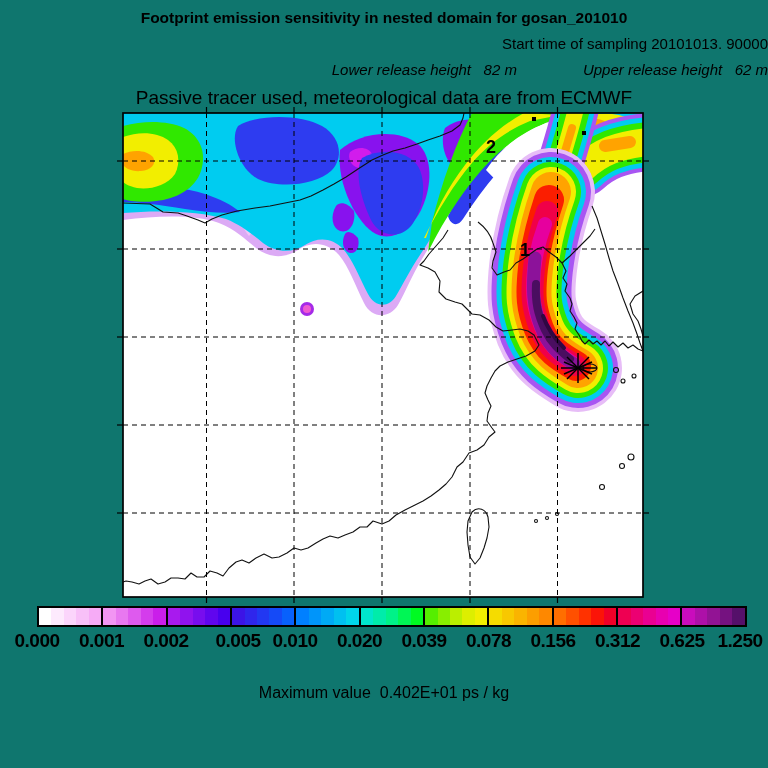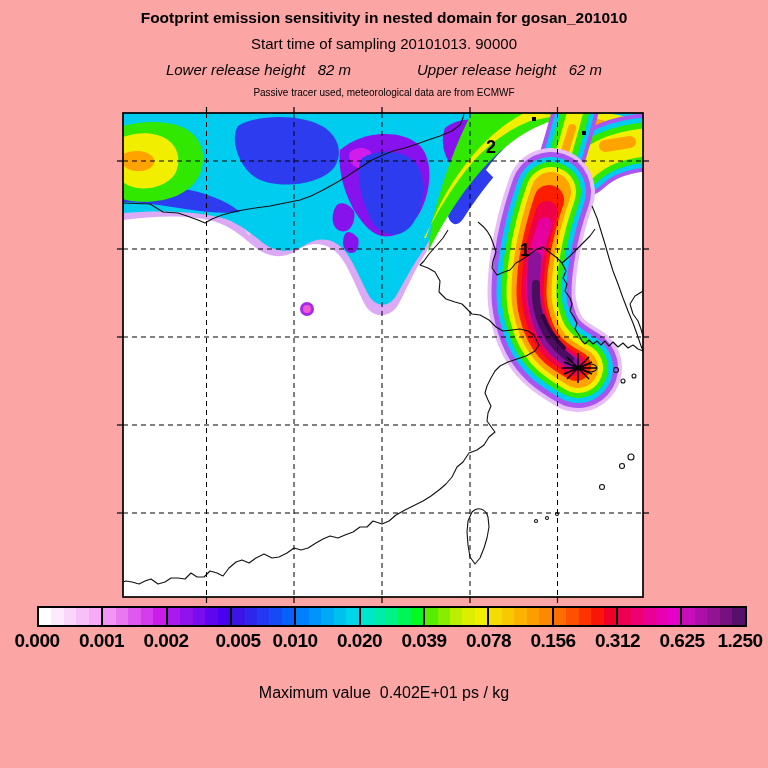--- a/index.html
+++ b/index.html
@@ -1,25 +1,25 @@
 <!DOCTYPE html>
 <html><head>
 <meta charset="utf-8">
 <style>
   * { margin:0; padding:0; box-sizing:border-box; }
   html,body { width:768px; height:768px; background:#fff;
     font-family:"Liberation Sans", sans-serif; color:#000; overflow:hidden; }
-  #fig { position:relative; width:768px; height:768px; background:#fca5a5; }
+  #fig { position:relative; width:768px; height:768px; background:#0f766e; }
 
   .hline { position:absolute; left:0; width:768px; text-align:center; white-space:pre; }
   #title-line { top:9px; font-size:15.5px; font-weight:bold; }
-  .hrow { position:absolute; left:0; width:768px; display:flex; justify-content:center; }
+  .hrow { position:absolute; left:0; width:768px; display:flex; justify-content:flex-end; }
   #time-row { top:35px; font-size:15px; gap:42px; }
   #height-row { top:61px; font-size:15px; gap:66px;font-style:italic; }
-  #tracer-line { top:87px; font-size:10px; }
+  #tracer-line { top:87px; font-size:19px; }
   .hrow span { white-space:pre; }
 
   #map-svg { position:absolute; left:115px; top:105px; }
 
   #map-overlay { position:absolute; left:0; top:0; width:768px; height:768px; pointer-events:none; }
   .traj-label { position:absolute; font-size:18px; font-weight:bold; transform:translate(-50%,-50%); }
 
   #cbar { position:absolute; left:37px; top:606px; width:710px; height:21px;
     border:2px solid #000; display:flex; }
   #cbar .cell { flex:1 1 auto; height:100%; }

